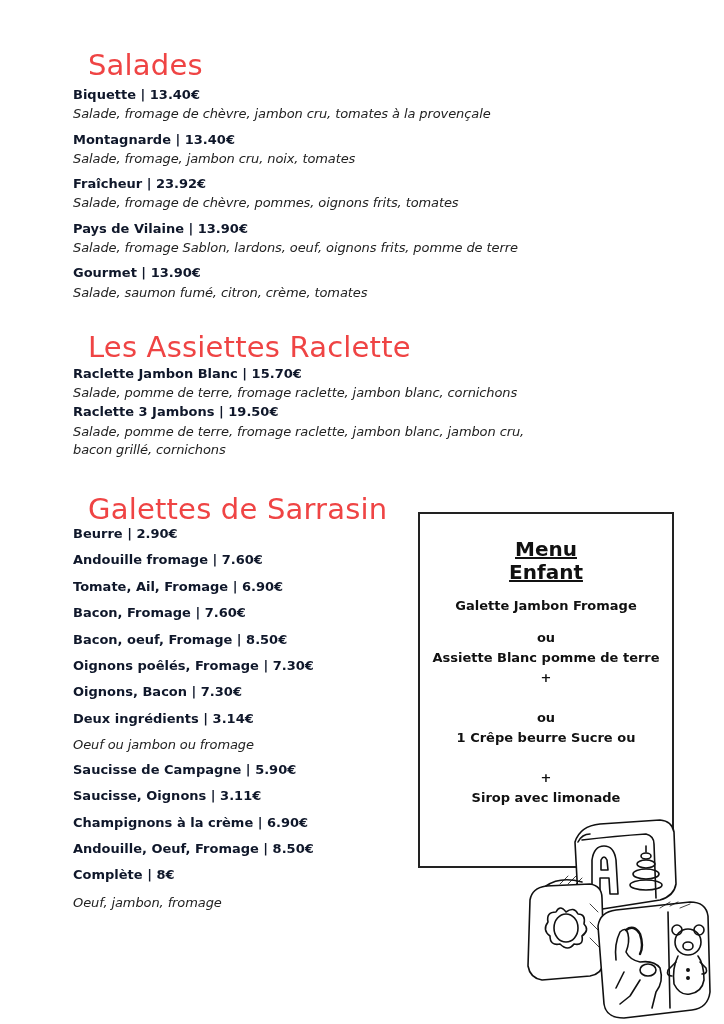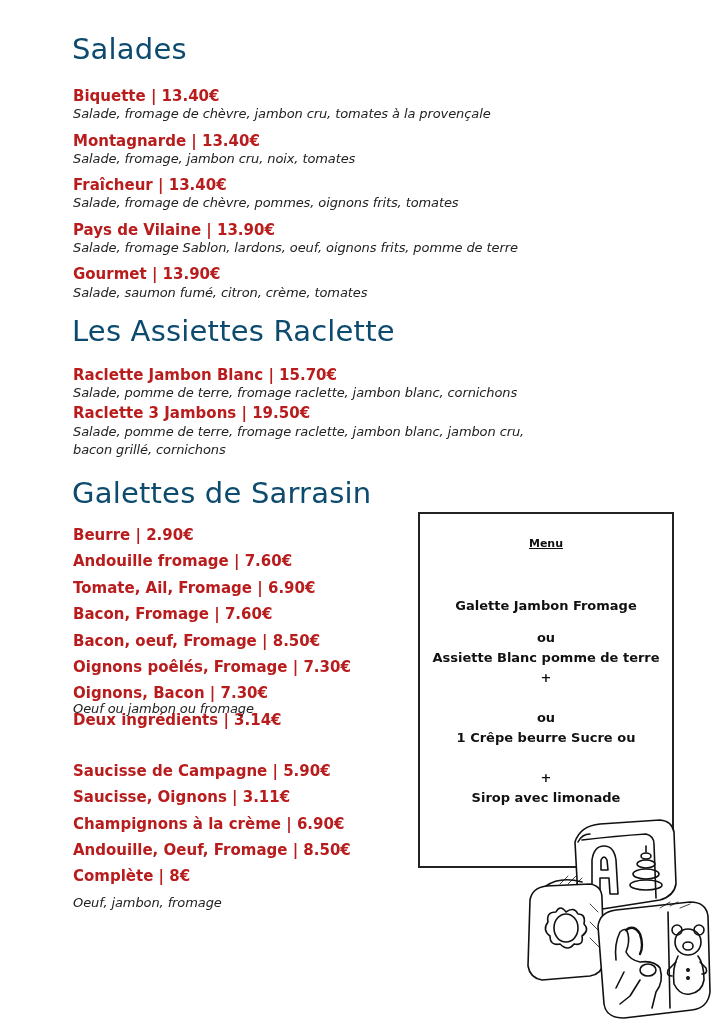--- a/index.html
+++ b/index.html
@@ -2,54 +2,54 @@
 <html><head>
 <meta charset="utf-8">
 <style>
   html, body { margin: 0; padding: 0; }
   body {
     width: 724px; height: 1024px; background: #ffffff; position: relative; overflow: hidden;
     font-family: "DejaVu Sans", "Liberation Sans", sans-serif; color: #111111;
   }
   .h1 {
     position: absolute; left: 72px; font-size: 29px; font-weight: normal; letter-spacing: 0.2px;
-    color: #0c4a6e; margin: 0; white-space: nowrap;
+    color: #ef4444; margin: 16px; white-space: nowrap;
     font-family: "DejaVu Sans", sans-serif;
   }
   .name {
-    position: absolute; left: 73px; font-size: 15px; font-weight: bold; white-space: nowrap; color: #b91c1c;
+    position: absolute; left: 73px; font-size: 13px; font-weight: bold; white-space: nowrap; color: #0f172a;
     font-family: "DejaVu Sans", sans-serif;
   }
   .desc {
     position: absolute; left: 73px; font-size: 13px; font-style: italic; white-space: nowrap; color: #222;
     font-family: "DejaVu Sans", sans-serif; letter-spacing: -0.1px;
   }
   .kidbox {
     position: absolute; left: 418px; top: 512px; width: 256px; height: 356px;
     border: 2px solid #222; box-sizing: border-box; background: transparent;
   }
   .kid-line {
     position: absolute; left: 0; width: 100%; text-align: center; font-weight: bold;
     font-size: 13px; color: #111; white-space: nowrap; font-family: "DejaVu Sans", sans-serif;
   }
-  .kid-title { font-size: 11px; text-decoration: underline; }
+  .kid-title { font-size: 20px; text-decoration: underline; }
   .blocks { position: absolute; left: 520px; top: 812px; width: 204px; height: 212px; }
 </style>
 </head>
 <body>
 
 <h1 class="h1" style="top:32px">Salades</h1>
 
 <div class="name" style="top:87px">Biquette | 13.40€</div>
 <div class="desc" style="top:106px">Salade, fromage de chèvre, jambon cru, tomates à la provençale</div>
 
 <div class="name" style="top:132px">Montagnarde | 13.40€</div>
 <div class="desc" style="top:151px">Salade, fromage, jambon cru, noix, tomates</div>
 
-<div class="name" style="top:176px">Fraîcheur | 13.40€</div>
+<div class="name" style="top:176px">Fraîcheur | 23.92€</div>
 <div class="desc" style="top:195px">Salade, fromage de chèvre, pommes, oignons frits, tomates</div>
 
 <div class="name" style="top:221px">Pays de Vilaine | 13.90€</div>
 <div class="desc" style="top:240px">Salade, fromage Sablon, lardons, oeuf, oignons frits, pomme de terre</div>
 
 <div class="name" style="top:265px">Gourmet | 13.90€</div>
 <div class="desc" style="top:285px">Salade, saumon fumé, citron, crème, tomates</div>
 
 <h1 class="h1" style="top:314px">Les Assiettes Raclette</h1>
 
@@ -63,30 +63,31 @@
 <h1 class="h1" style="top:476px">Galettes de Sarrasin</h1>
 
 <div class="name" style="top:526px">Beurre | 2.90€</div>
 <div class="name" style="top:552px">Andouille fromage | 7.60€</div>
 <div class="name" style="top:579px">Tomate, Ail, Fromage | 6.90€</div>
 <div class="name" style="top:605px">Bacon, Fromage | 7.60€</div>
 <div class="name" style="top:632px">Bacon, oeuf, Fromage | 8.50€</div>
 <div class="name" style="top:658px">Oignons poêlés, Fromage | 7.30€</div>
 <div class="name" style="top:684px">Oignons, Bacon | 7.30€</div>
 <div class="name" style="top:711px">Deux ingrédients | 3.14€</div>
-<div class="desc" style="top:701px">Oeuf ou jambon ou fromage</div>
+<div class="desc" style="top:737px">Oeuf ou jambon ou fromage</div>
 <div class="name" style="top:762px">Saucisse de Campagne | 5.90€</div>
 <div class="name" style="top:788px">Saucisse, Oignons | 3.11€</div>
 <div class="name" style="top:815px">Champignons à la crème | 6.90€</div>
 <div class="name" style="top:841px">Andouille, Oeuf, Fromage | 8.50€</div>
 <div class="name" style="top:867px">Complète | 8€</div>
 <div class="desc" style="top:895px">Oeuf, jambon, fromage</div>
 
 <div class="kidbox">
   <div class="kid-line kid-title" style="top:23px">Menu </div>
+  <div class="kid-line kid-title" style="top:46px">Enfant</div>
   <div class="kid-line" style="top:84px">Galette Jambon Fromage</div>
   <div class="kid-line" style="top:116px">ou</div>
   <div class="kid-line" style="top:136px">Assiette Blanc pomme de terre</div>
   <div class="kid-line" style="top:156px">+</div>
   <div class="kid-line" style="top:196px">ou</div>
   <div class="kid-line" style="top:216px">1 Crêpe beurre Sucre ou</div>
   <div class="kid-line" style="top:256px">+</div>
   <div class="kid-line" style="top:276px">Sirop avec limonade</div>
 </div>
 

